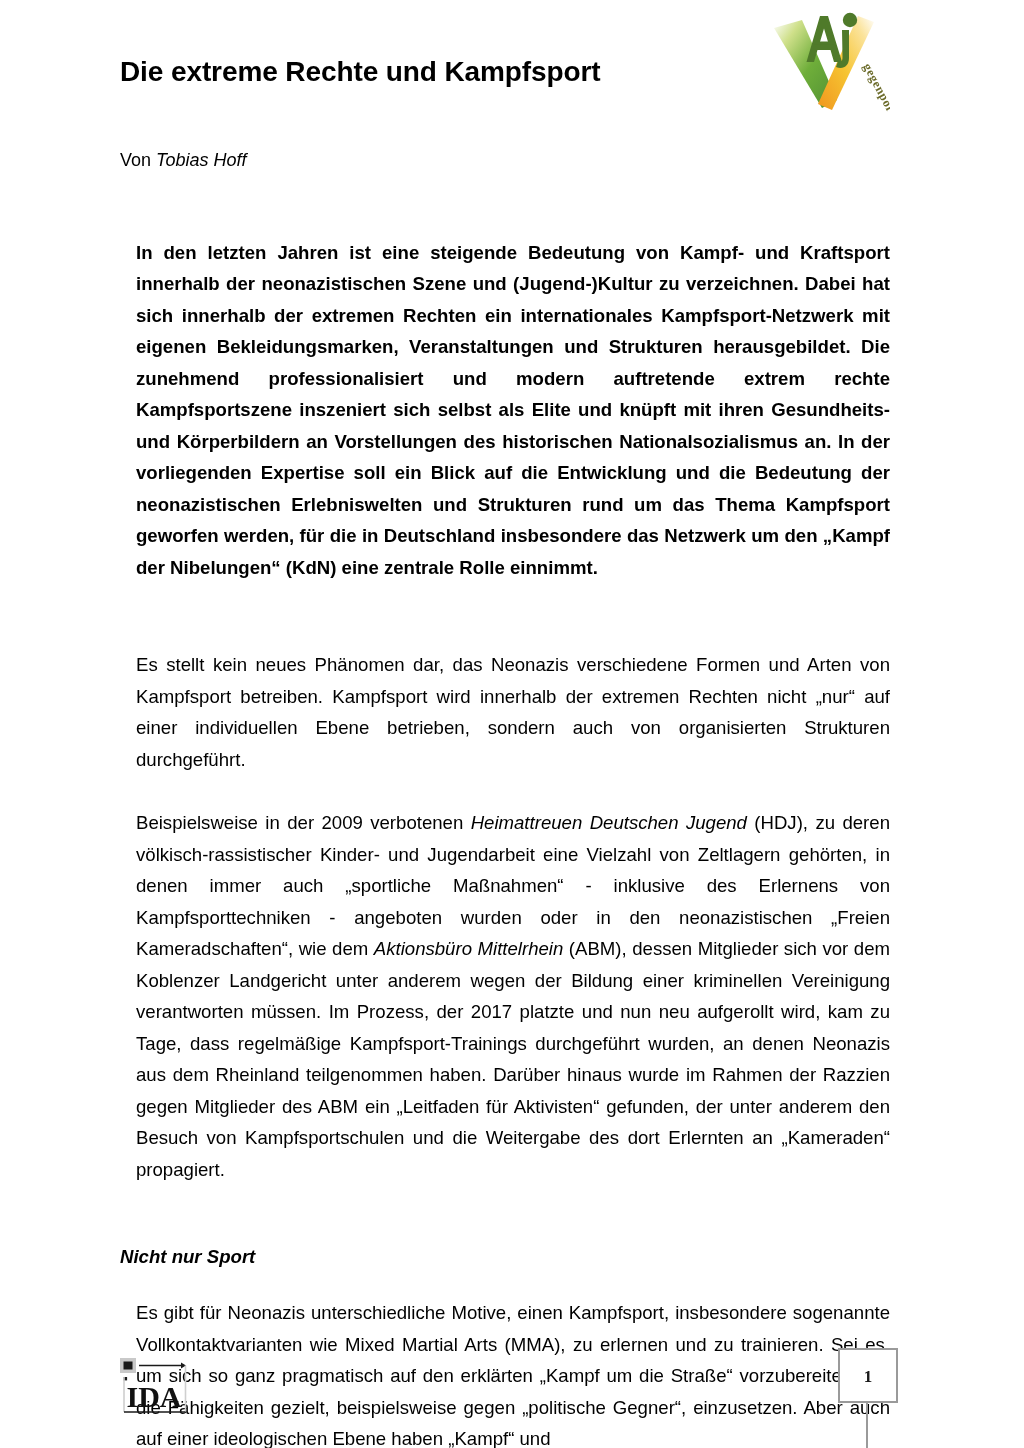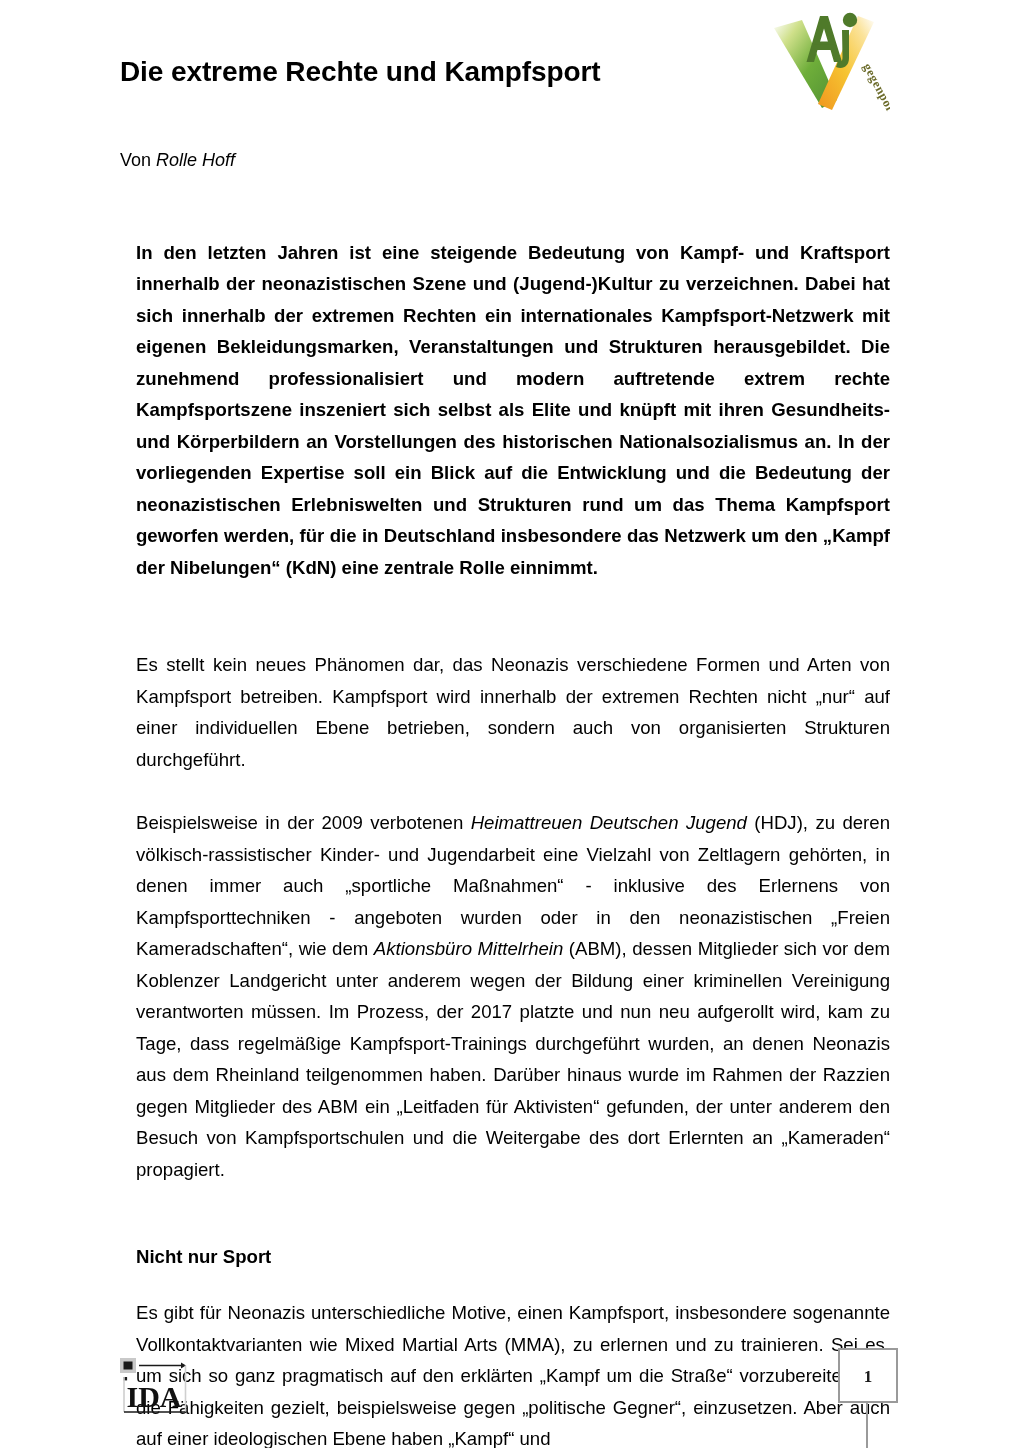--- a/index.html
+++ b/index.html
@@ -68,23 +68,24 @@
     font-weight: bold;
     padding-top: 48px;
   }
   p.para.body-1 { padding-top: 50px; }
   p.para.body-2 { padding-top: 16px; }
   p.para.body-3 { padding-top: 12px; }
 
   h2.subhead {
     font-size: 18.6px;
     font-weight: bold;
-    margin: 16px;
+    margin: 0;
     padding-top: 44px;
     line-height: 1.3;
+    font-style: italic;
   }
 
   em.work { }
 
   
   .footer-ida {
     position: absolute;
     left: 118px;
     top: 1356px;
     width: 76px;
@@ -165,21 +166,21 @@
       <text x="0" y="0" transform="translate(101,62) rotate(62)" font-family="Liberation Serif, serif" font-size="12.5" font-weight="bold" letter-spacing="0.6" fill="#6b6b2a">gegenpol</text>
     </svg>
   </div>
 
   <div class="content">
 
     <h1 class="doc-title">Die extreme Rechte und Kampfsport</h1>
 
     <p class="byline">
       <span>Von</span>
-      <span class="author">Rolle Hoff</span>
+      <span class="author">Tobias Hoff</span>
     </p>
 
     <p class="para lead">In den letzten Jahren ist eine steigende Bedeutung von Kampf- und Kraftsport innerhalb der neonazistischen Szene und (Jugend-)Kultur zu verzeichnen. Dabei hat sich innerhalb der extremen Rechten ein internationales Kampfsport-Netzwerk mit eigenen Bekleidungsmarken, Veranstaltungen und Strukturen herausgebildet. Die zunehmend professionalisiert und modern auftretende extrem rechte Kampfsportszene inszeniert sich selbst als Elite und knüpft mit ihren Gesundheits- und Körperbildern an Vorstellungen des historischen Nationalsozialismus an. In der vorliegenden Expertise soll ein Blick auf die Entwicklung und die Bedeutung der neonazistischen Erlebniswelten und Strukturen rund um das Thema Kampfsport geworfen werden, für die in Deutschland insbesondere das Netzwerk um den „Kampf der Nibelungen“ (KdN) eine zentrale Rolle einnimmt.</p>
 
     <p class="para body-1">Es stellt kein neues Phänomen dar, das Neonazis verschiedene Formen und Arten von Kampfsport betreiben. Kampfsport wird innerhalb der extremen Rechten nicht „nur“ auf einer individuellen Ebene betrieben, sondern auch von organisierten Strukturen durchgeführt.</p>
 
     <p class="para body-2">
       <span>Beispielsweise in der 2009 verbotenen </span><em class="work">Heimattreuen Deutschen Jugend</em><span> (HDJ), zu deren völkisch-rassistischer Kinder- und Jugendarbeit eine Vielzahl von Zeltlagern gehörten, in denen immer auch „sportliche Maßnahmen“ - inklusive des Erlernens von Kampfsporttechniken - angeboten wurden oder in den neonazistischen „Freien Kameradschaften“, wie dem </span><em class="work">Aktionsbüro Mittelrhein</em><span> (ABM), dessen Mitglieder sich vor dem Koblenzer Landgericht unter anderem wegen der Bildung einer kriminellen Vereinigung verantworten müssen. Im Prozess, der 2017 platzte und nun neu aufgerollt wird, kam zu Tage, dass regelmäßige Kampfsport-Trainings durchgeführt wurden, an denen Neonazis aus dem Rheinland teilgenommen haben. Darüber hinaus wurde im Rahmen der Razzien gegen Mitglieder des ABM ein „Leitfaden für Aktivisten“ gefunden, der unter anderem den Besuch von Kampfsportschulen und die Weitergabe des dort Erlernten an „Kameraden“ propagiert.</span>
     </p>
 

